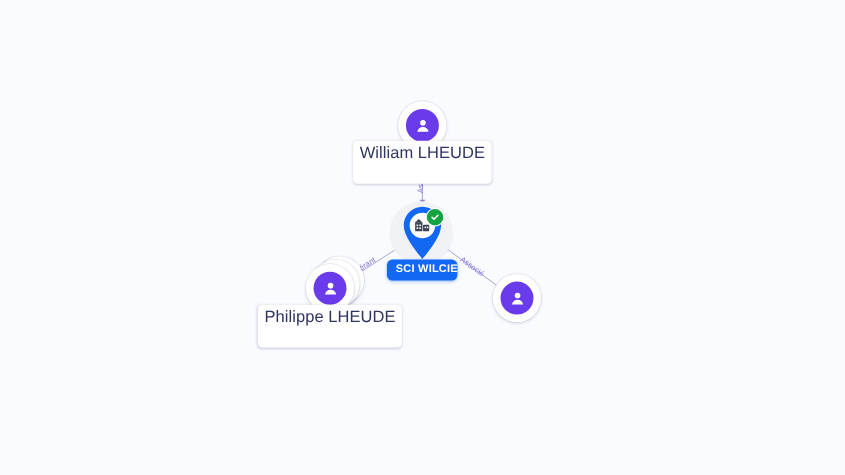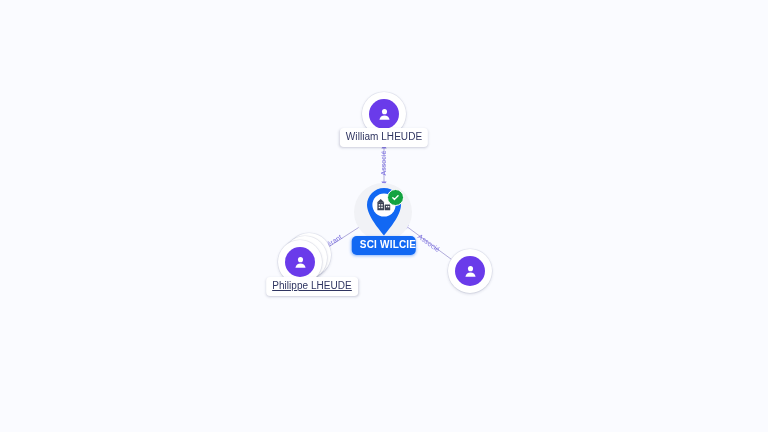--- a/index.html
+++ b/index.html
@@ -86,24 +86,24 @@
     border: 1.6px solid #ffffff;
     display: flex;
     align-items: center;
     justify-content: center;
   }
 
   
   .node-label {
     position: absolute;
     white-space: nowrap;
-    font-size: 10px;
+    font-size: 15px;
     line-height: 1;
     letter-spacing: 0.05px;
-    padding: 4px 6px 5px 6px;
+    padding: 4px 6px 20px 6px;
     border-radius: 4px;
     background: #ffffff;
     color: #2f3561;
     box-shadow: 0 1px 2.5px rgba(40,45,90,0.22);
     transform: translateX(-50%);
   }
   .node-label.company {
     background: #1268f3;
     color: #ffffff;
     font-weight: bold;
@@ -178,21 +178,21 @@
     <div class="person-card s2"></div>
     <div class="person-card s3">
       <div class="avatar-disc">
         <svg width="17" height="17" viewBox="0 0 24 24" fill="#ffffff">
           <circle cx="12" cy="8" r="3.6"></circle>
           <path d="M4.8,19.5 C5.4,15.4 8.4,13.4 12,13.4 C15.6,13.4 18.6,15.4 19.2,19.5 Z"></path>
         </svg>
       </div>
     </div>
   </div>
-  <div class="node-label" style="left:312px; top:277px;text-decoration:underline;">Philippe LHEUDE</div>
+  <div class="node-label" style="left:300px; top:277px;">Philippe LHEUDE</div>
 
   <div class="person-node" style="left:448px; top:249px;">
     <div class="person-card s3">
       <div class="avatar-disc">
         <svg width="17" height="17" viewBox="0 0 24 24" fill="#ffffff">
           <circle cx="12" cy="8" r="3.6"></circle>
           <path d="M4.8,19.5 C5.4,15.4 8.4,13.4 12,13.4 C15.6,13.4 18.6,15.4 19.2,19.5 Z"></path>
         </svg>
       </div>
     </div>

